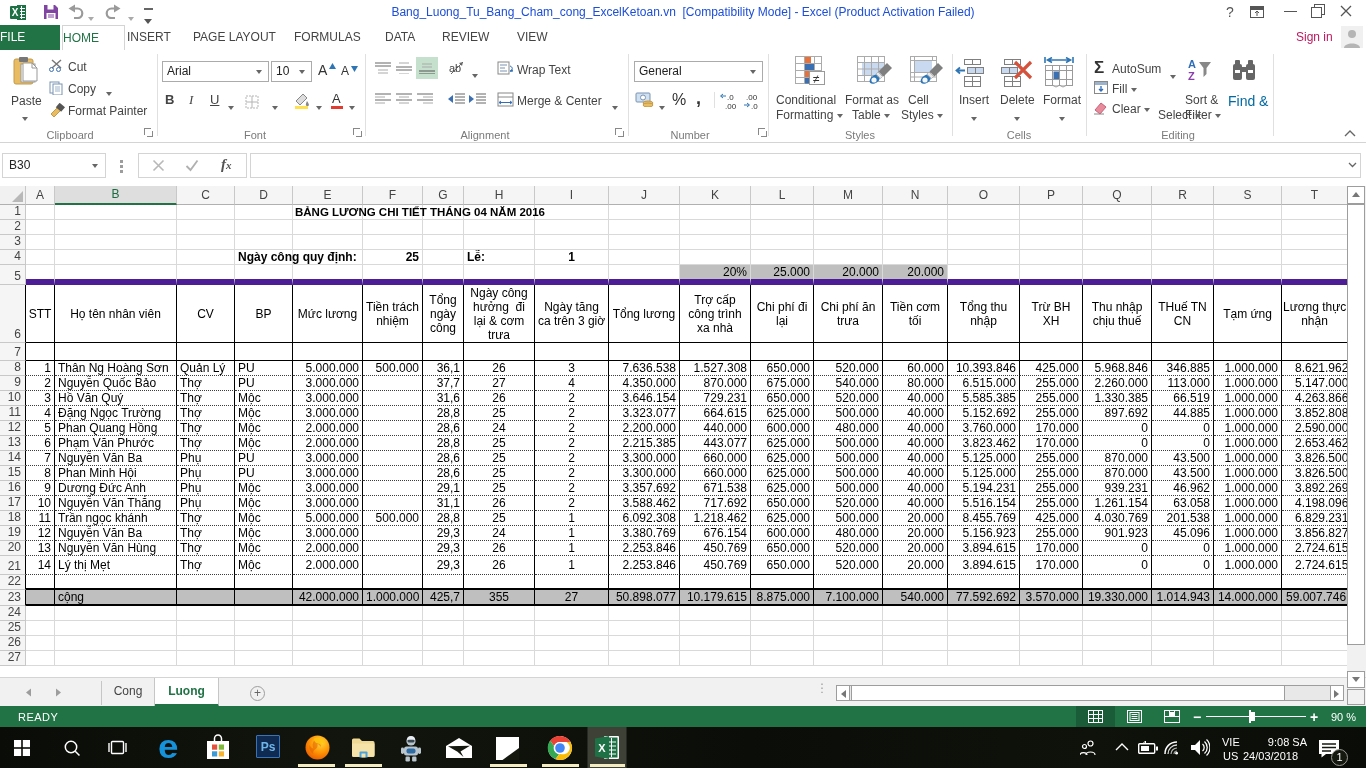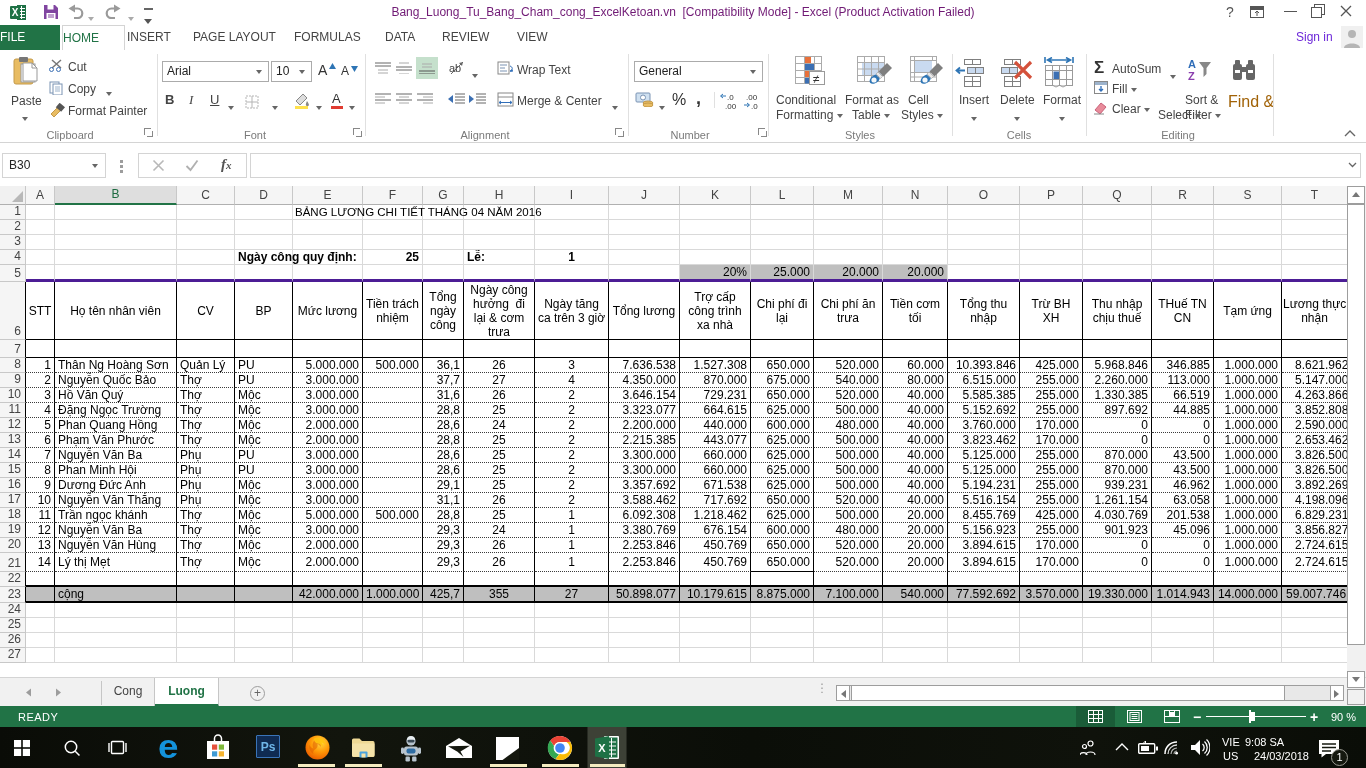--- a/index.html
+++ b/index.html
@@ -1,19 +1,19 @@
 <!DOCTYPE html>
 <html><head><meta charset="utf-8"><title>x</title><style>
 *{margin:0;padding:0;box-sizing:border-box}
 html,body{width:1366px;height:768px;overflow:hidden}
 body{font-family:"Liberation Sans",sans-serif;background:#fff;position:relative;color:#262626}
 .abs{position:absolute}
 
 #titlebar{position:absolute;left:0;top:0;width:1366px;height:25px;background:#fff}
-#title{position:absolute;top:5px;left:0;width:1366px;text-align:center;font-size:12px;color:#701a75}
+#title{position:absolute;top:5px;left:0;width:1366px;text-align:center;font-size:12px;color:#1d4ed8}
 
 #tabrow{position:absolute;left:0;top:25px;width:1366px;height:25px;background:#fff}
 .rtab{position:absolute;top:0;height:25px;line-height:25px;font-size:12px;color:#444;text-align:left}
 #filetab{left:0;width:60px;background:#217346;color:#fff}
 #hometab{left:62px;width:63px;background:#fff;color:#217346;border:1px solid #d4d4d4;border-bottom:none}
 
 #ribbon{position:absolute;left:0;top:50px;width:1366px;height:93px;background:#fff;border-bottom:1px solid #d4d4d4;font-size:12px;color:#444}
 .gsep{position:absolute;top:4px;height:82px;width:1px;background:#e0e0e0}
 .glabel{position:absolute;top:79px;font-size:11px;color:#7a7a7a;text-align:center}
 .dlg{position:absolute;top:78px;width:10px;height:10px}
@@ -39,28 +39,28 @@
 #grid td.rh{background:#f5f5f5;border-right:1px solid #c8c8c8;border-bottom:1px solid #c8c8c8;color:#444;text-align:right;padding:0 4px 1px 0;font-size:12px;vertical-align:bottom;line-height:13px}
 #grid td.rhb{border-right:1px solid #000}
 #grid td.tL{text-align:left}
 #grid td.tR{text-align:right}
 #grid td.tC{text-align:center}
 #grid td.tT{text-align:left;padding-left:13px}
 #grid td.tT2{text-align:left;padding-left:4px}
 #grid td.nw{white-space:nowrap;overflow:visible}
 #grid td.b{font-weight:bold}
 #grid td.gy{background:#bfbfbf}
-#grid td.bb{border-bottom:3px solid #4c1d95}
+#grid td.bb{border-bottom:6px solid #4c1d95}
 #grid td.hd{border-right:1px solid #000;border-bottom:1px solid #000;text-align:center;vertical-align:middle;padding:0 1px;white-space:normal;line-height:14px}
 #grid td.hd div{overflow:hidden}
 #grid td.tb{border-right:1px solid #000}
 #grid td.db{border-bottom:1px dotted #3c3c3c}
 #grid td.sb{border-bottom:1px solid #000}
 #grid td.s2{border-bottom:2px solid #000}
-#grid td.ttl{font-weight:normal;font-size:11.5px;overflow:visible;padding-left:2px}
+#grid td.ttl{font-weight:bold;font-size:11.5px;overflow:visible;padding-left:2px}
 
 #vsb{position:absolute;left:1347px;top:186px;width:19px;height:502px;background:#f1f1f1}
 .sbbox{position:absolute;background:#fff;border:1px solid #9d9d9d}
 #tabstrip{position:absolute;left:0;top:677px;width:1366px;height:29px;background:#f1f1f1;border-top:1px solid #d4d4d4}
 .sheettab{position:absolute;top:0;height:28px;line-height:26px;font-size:12px;text-align:center}
 #hsb{position:absolute;left:836px;top:7px;width:508px;height:16px;border:1px solid #9d9d9d;background:#e8e8e8}
 
 #statusbar{position:absolute;left:0;top:706px;width:1366px;height:21px;background:#217346;color:#fff}
 
 #taskbar{position:absolute;left:0;top:727px;width:1366px;height:41px;background:linear-gradient(90deg,#0a0c07,#12150d 25%,#0b0e08 55%,#0f120b 80%,#0a0d07)}
@@ -122,21 +122,21 @@
 
 <div id="tabrow">
  <div class="rtab" id="filetab">FILE</div>
  <div class="rtab" id="hometab">HOME</div>
  <div class="rtab" style="left:127px;width:66px">INSERT</div>
  <div class="rtab" style="left:193px;width:106px">PAGE LAYOUT</div>
  <div class="rtab" style="left:294px;width:92px">FORMULAS</div>
  <div class="rtab" style="left:385px;width:56px">DATA</div>
  <div class="rtab" style="left:442px;width:70px">REVIEW</div>
  <div class="rtab" style="left:517px;width:58px">VIEW</div>
- <div class="abs" style="left:1296px;top:5px;font-size:12px;color:#6d28d9">Sign in</div>
+ <div class="abs" style="left:1296px;top:5px;font-size:12px;color:#be185d">Sign in</div>
  <svg class="abs" style="left:1341px;top:1px" width="22" height="22" viewBox="0 0 22 22">
       <rect width="22" height="22" fill="#f0f0f0"></rect>
       <circle cx="11" cy="8" r="4" fill="#b5b5b5"></circle>
       <path d="M3 22 c0-6 16-6 16 0 z" fill="#b5b5b5"></path>
     </svg>
 </div>
 
 <div id="ribbon">
 
  <svg class="abs" style="left:13px;top:6px" width="27" height="30" viewBox="0 0 27 30">
@@ -477,21 +477,21 @@
         <rect x="15" y="6" width="9" height="16" rx="2"></rect>
         <rect x="4" y="2" width="5" height="6" rx="1"></rect>
         <rect x="17" y="2" width="5" height="6" rx="1"></rect>
         <rect x="11" y="9" width="4" height="5"></rect>
       </g>
       <g fill="#fff">
         <rect x="4" y="12" width="5" height="3"></rect>
         <rect x="17" y="12" width="5" height="3"></rect>
       </g>
     </svg>
- <div class="btxtq" style="position:absolute;left:1228px;top:43px;font-size:16px;color:#a16207">Find &amp;</div>
+ <div class="btxtq" style="position:absolute;left:1228px;top:43px;font-size:14px;color:#0369a1">Find &amp;</div>
  <div class="btxt" style="left:1158px;top:58px">Select <span class="dd"></span></div>
  <div class="glabel" style="left:1138px;width:80px">Editing</div>
  <div class="gsep" style="left:1273px"></div>
  <svg class="abs" style="left:1344px;top:80px" width="12" height="7" viewBox="0 0 12 7">
       <path d="M1 6 L6 1 L11 6" stroke="#666" stroke-width="1.4" fill="none"></path>
     </svg>
 </div>
 
 <div id="fbar">
  <div id="namebox">B30<span class="dd"></span></div>
@@ -1434,22 +1434,22 @@
  <svg class="abs" style="left:1190px;top:12px" width="20" height="17" viewBox="0 0 20 17">
       <path d="M1 6 h4 l5-5 v15 l-5-5 h-4 z" fill="#fff"></path>
       <g stroke="#fff" stroke-width="1.3" fill="none">
         <path d="M12.5 5 a4.5 4.5 0 0 1 0 7"></path>
         <path d="M14.5 2.5 a8 8 0 0 1 0 12"></path>
         <path d="M16.5 0.5 a11 11 0 0 1 0 16"></path>
       </g>
     </svg>
  <div id="trtext" style="left:1222px;top:10px">VIE</div>
  <div id="trtext" style="left:1223px;top:24px">US</div>
- <div id="trtext" style="left:1245px;top:10px;width:62px;text-align:left">9:08 SA</div>
- <div id="trtext" style="left:1243px;top:24px;width:66px;text-align:right">24/03/2018</div>
+ <div id="trtext" style="left:1245px;top:10px;width:62px;text-align:right">9:08 SA</div>
+ <div id="trtext" style="left:1243px;top:24px;width:66px;text-align:left">24/03/2018</div>
  <svg class="abs" style="left:1318px;top:12px" width="22" height="19" viewBox="0 0 22 19">
       <path d="M1 1 h20 v14 h-13 l-4.5 3.5 v-3.5 h-2.5 z" fill="#fff"></path>
       <g stroke="#15180f" stroke-width="1.5">
         <line x1="4" y1="5" x2="18" y2="5"></line>
         <line x1="4" y1="8.5" x2="18" y2="8.5"></line>
         <line x1="4" y1="12" x2="13" y2="12"></line>
       </g>
     </svg>
  <div class="abs" style="left:1331px;top:22px;width:17px;height:17px;border-radius:50%;background:#15180f;border:1.5px solid #9a9a92;color:#fff;font-size:11px;text-align:center;line-height:15px">1</div>
 </div>

